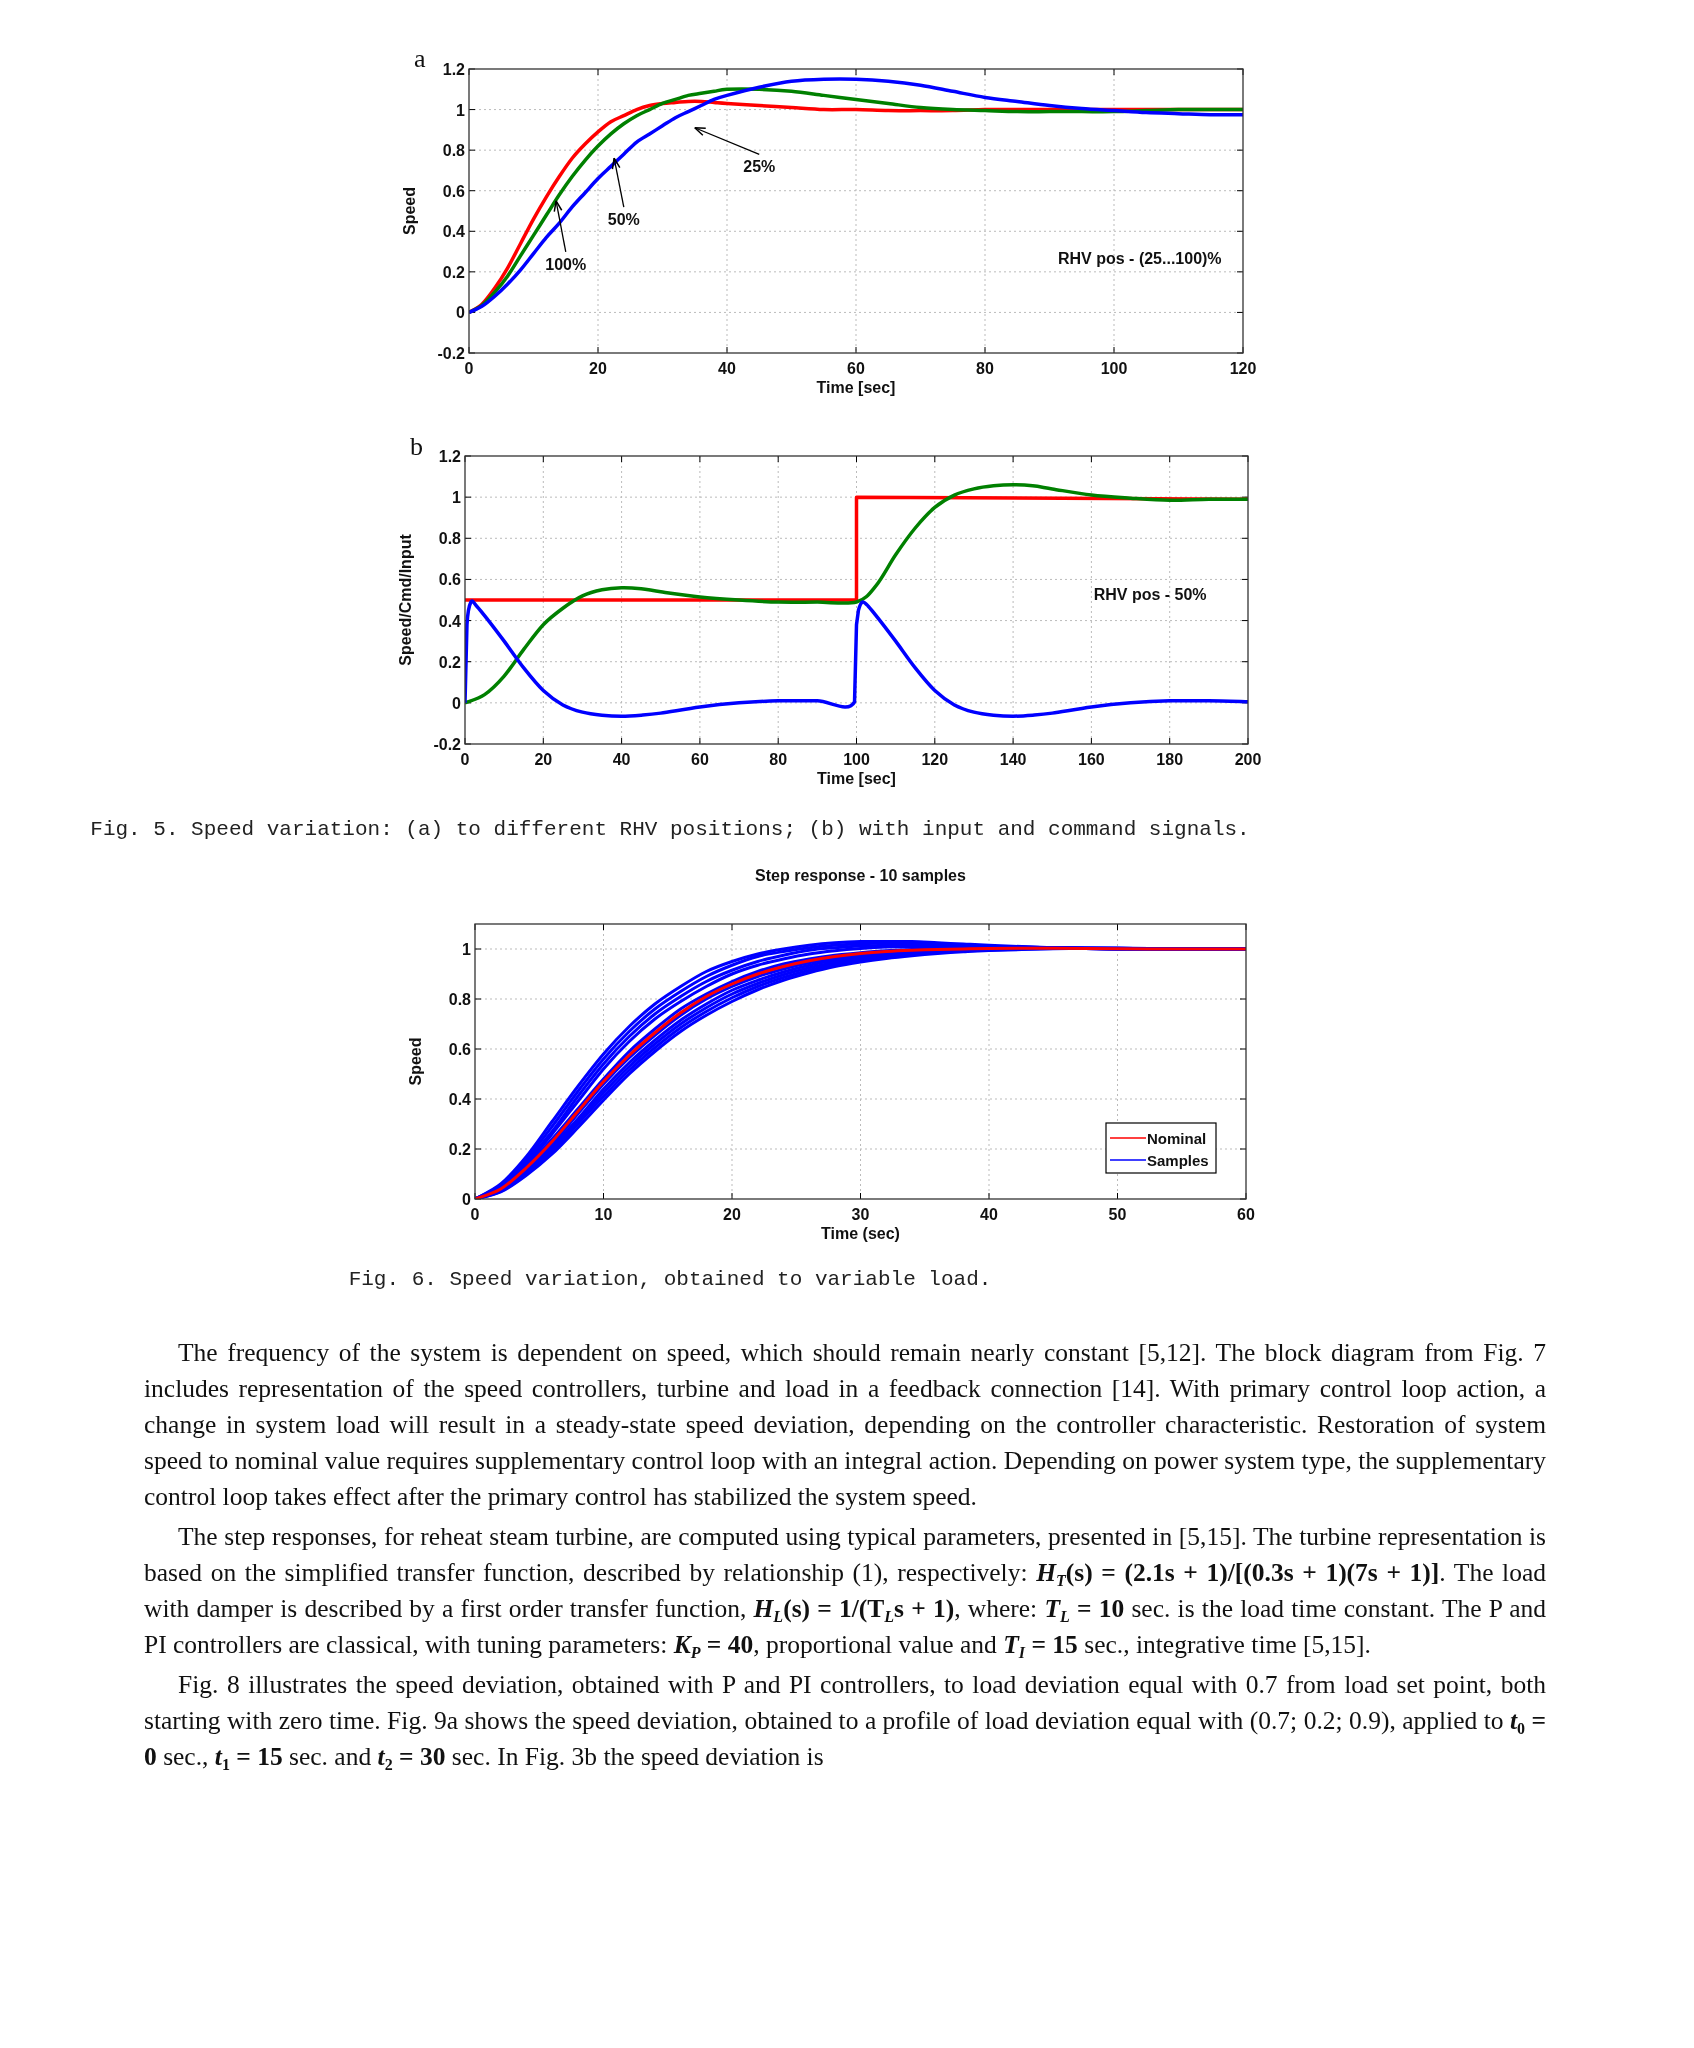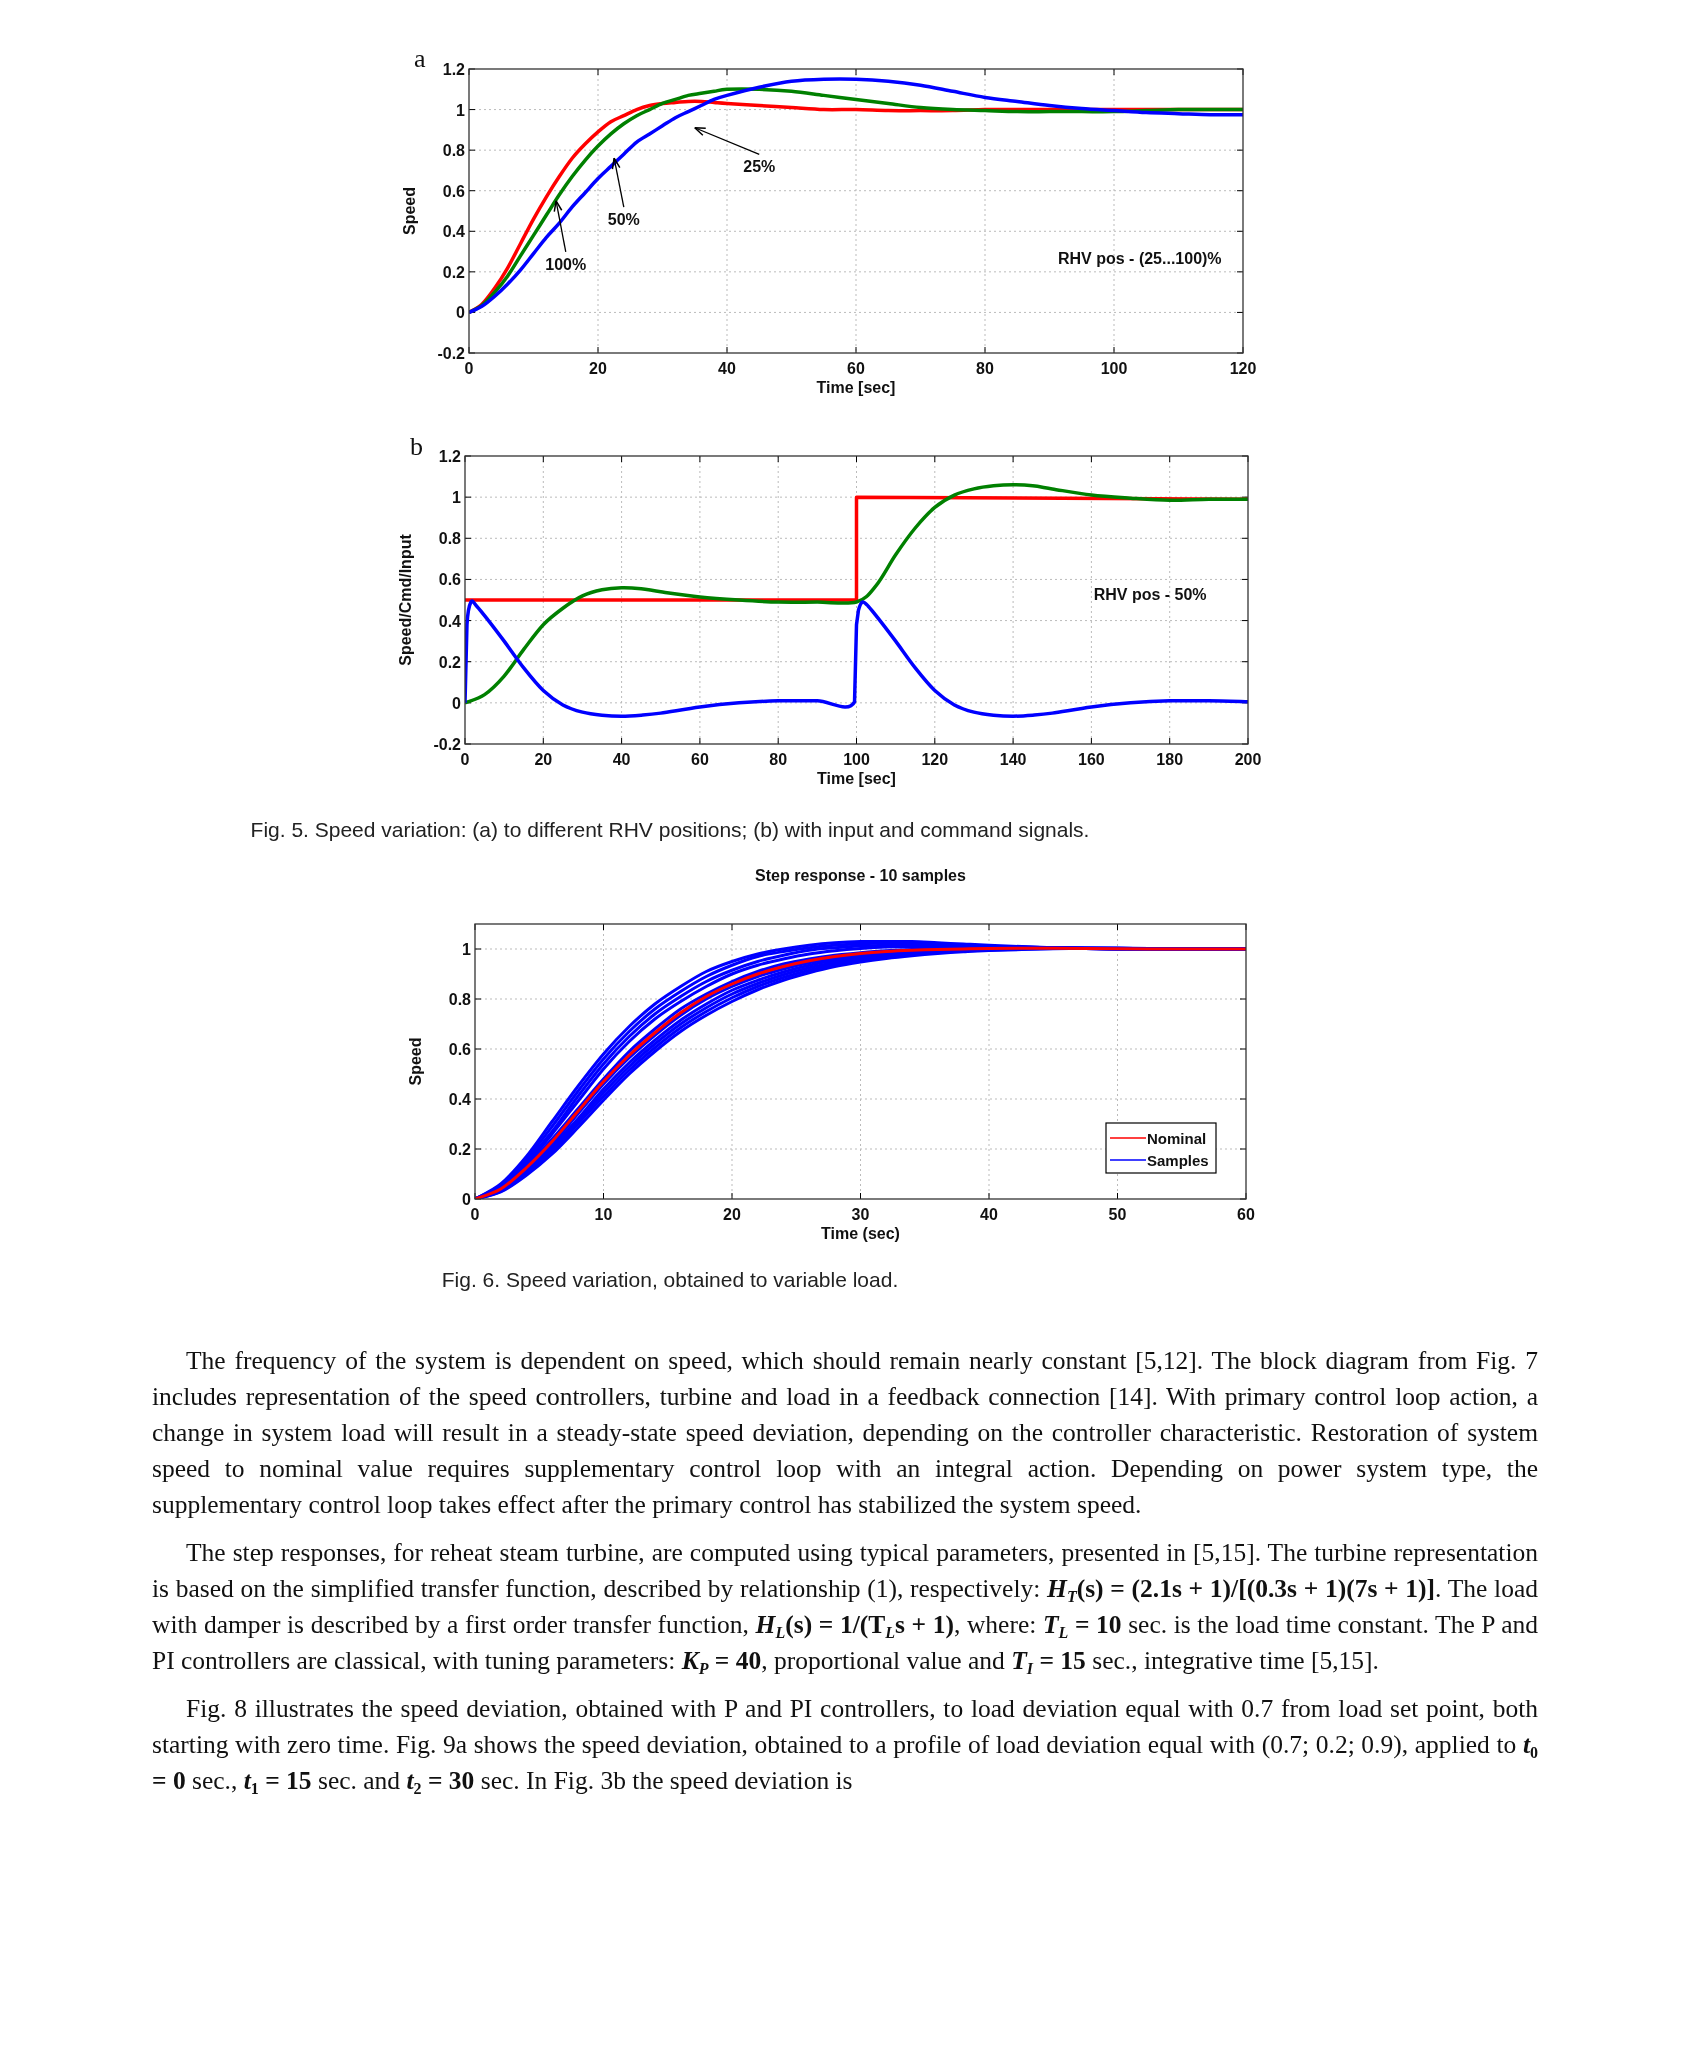--- a/index.html
+++ b/index.html
@@ -1,22 +1,22 @@
 <!DOCTYPE html>
 <html><head>
 <meta charset="utf-8">
 <style>
   html, body { margin:0; padding:0; background:#fff; }
   body { width:1694px; height:2048px; position:relative; overflow:hidden; font-family:"Liberation Serif", serif; color:#111; }
   .fig { position:absolute; }
   .panel-label { position:absolute; font-family:"Liberation Serif", serif; font-size:26px; }
-  .caption { position:absolute; left:0; width:1340px; text-align:center; font-family:Liberation Sans, sans-serif; font-size:21px; color:#222; }
+  .caption { position:absolute; left:0; width:1340px; text-align:center; font-family:Liberation Mono, monospace; font-size:21px; color:#222; }
   svg text { font-family:"Liberation Sans", sans-serif; }
   .body-text { position:absolute; left:140px; width:1410px; font-family:"Liberation Serif", serif; font-size:25.5px; line-height:36px; text-align:justify; color:#111; }
-  .body-text p { margin:12px; text-indent:34px; }
+  .body-text p { margin:4px; text-indent:34px; }
   .math { font-style:italic; font-family:"Liberation Serif", serif; }
   .eq { font-family:"Liberation Serif", serif;font-weight:bold; }
   sub { font-size:16px; vertical-align:-5px; line-height:0; }
 </style>
 </head>
 <body>
 
 <div class="panel-label" style="left:414px;top:44px;">a</div>
 <svg class="fig" id="chart-fig5a" style="left:0;top:0;" width="1694" height="420">
     <g>

